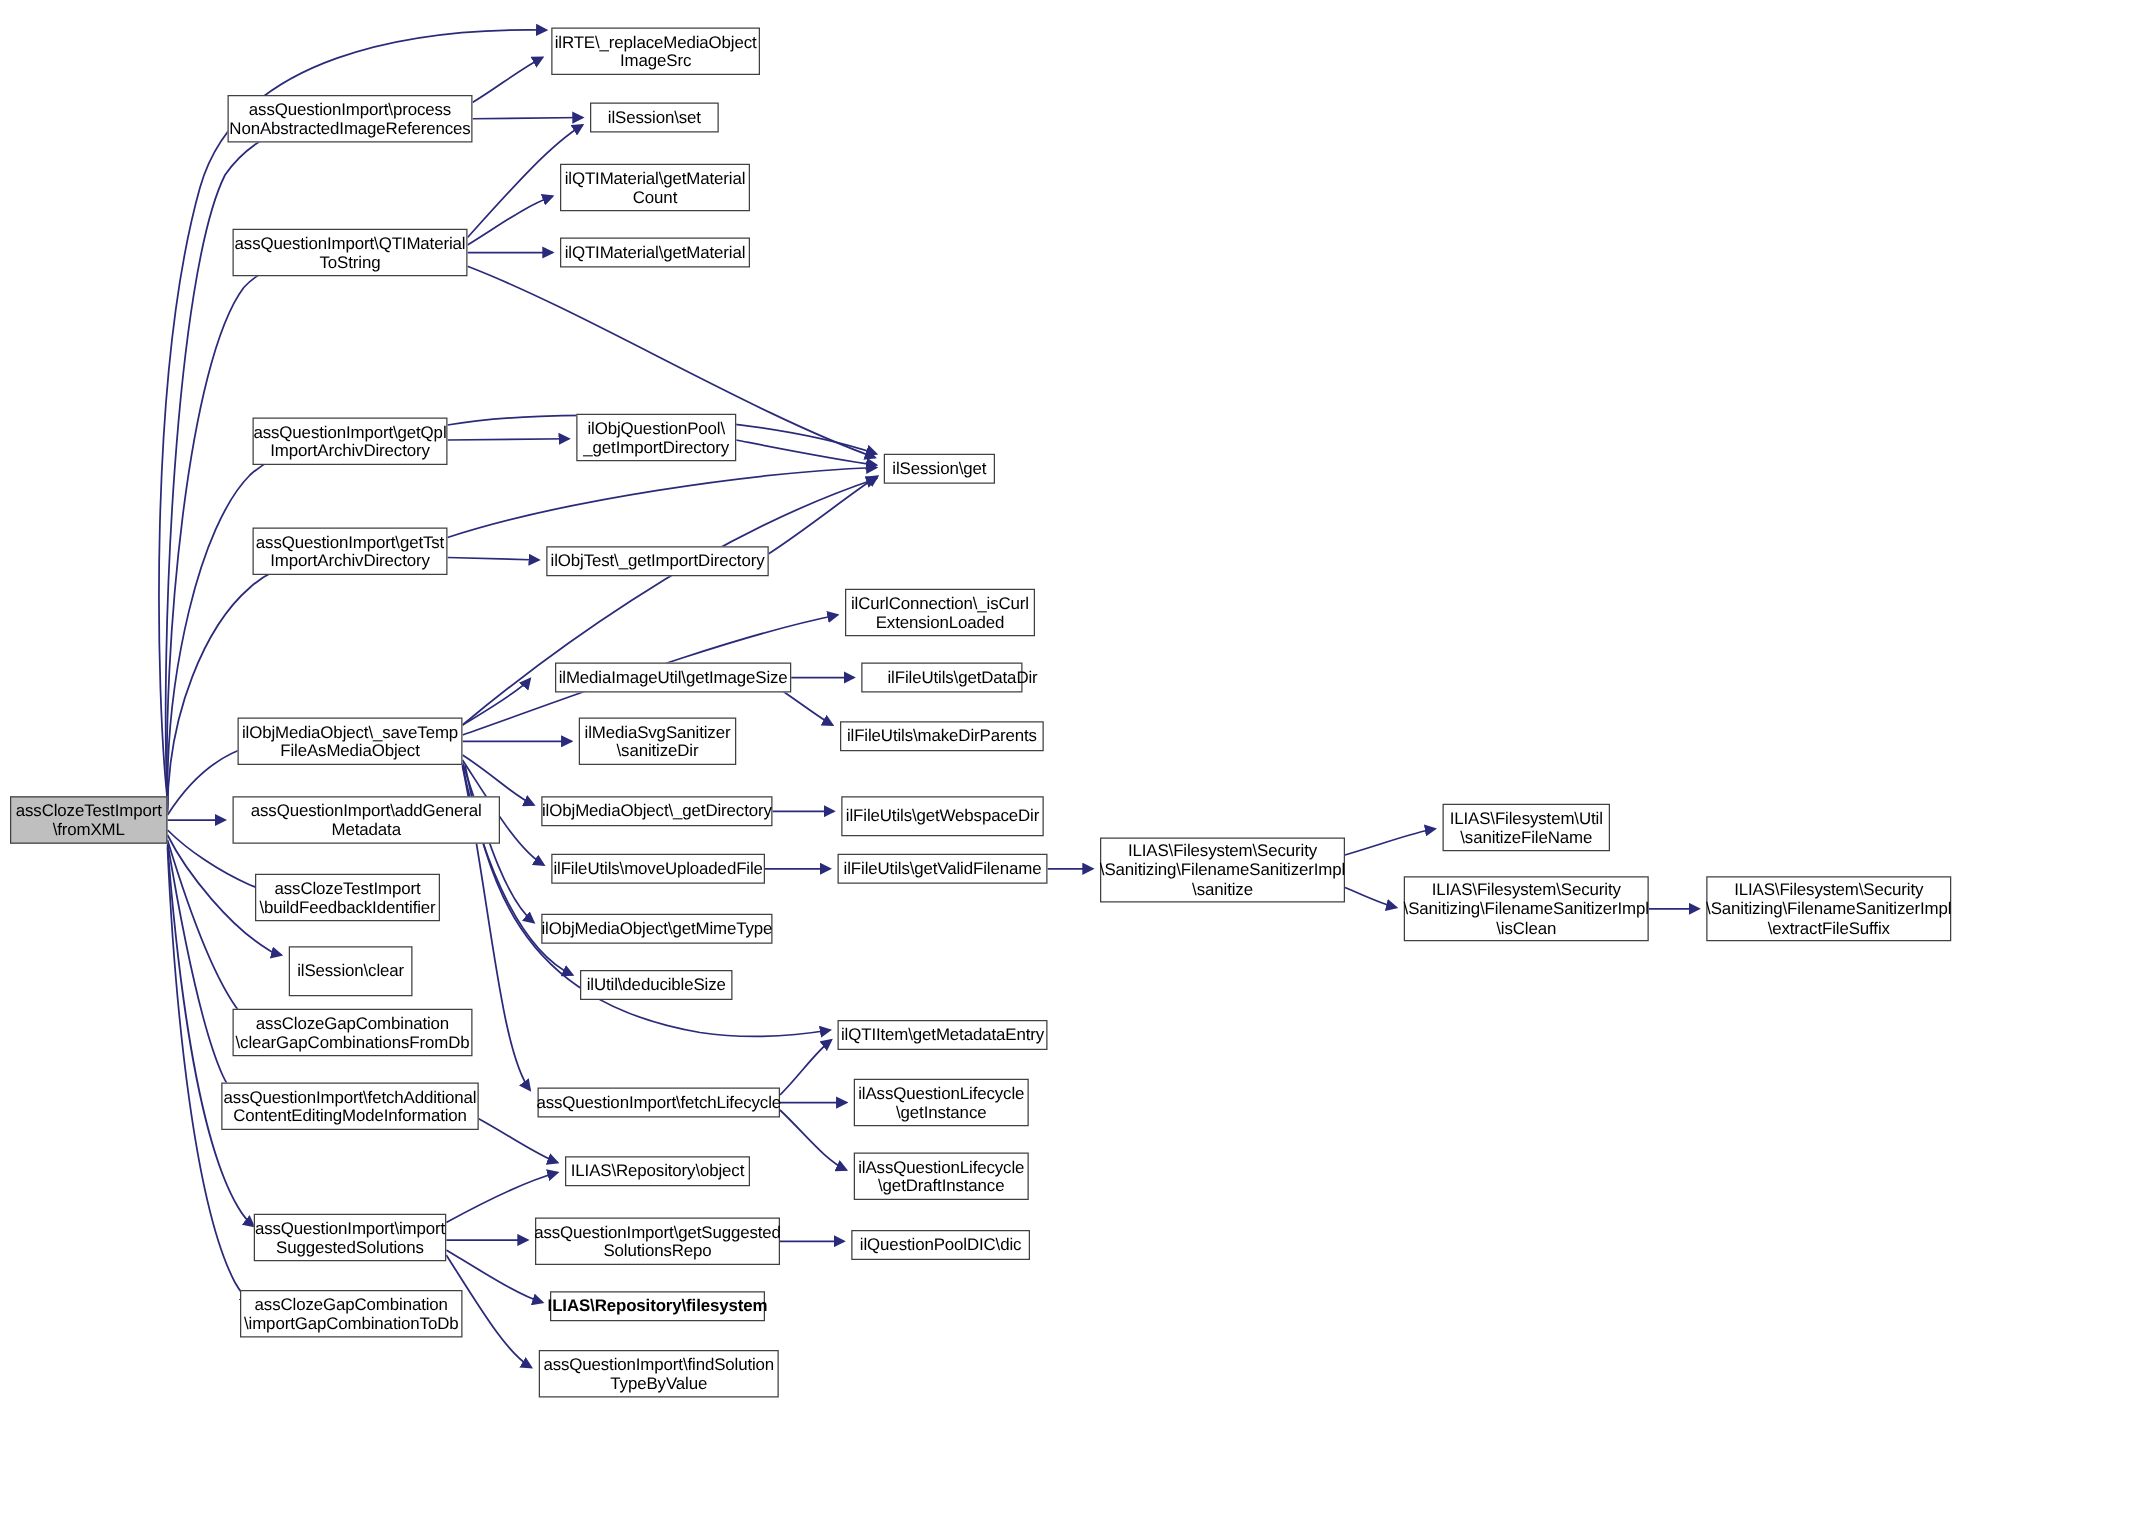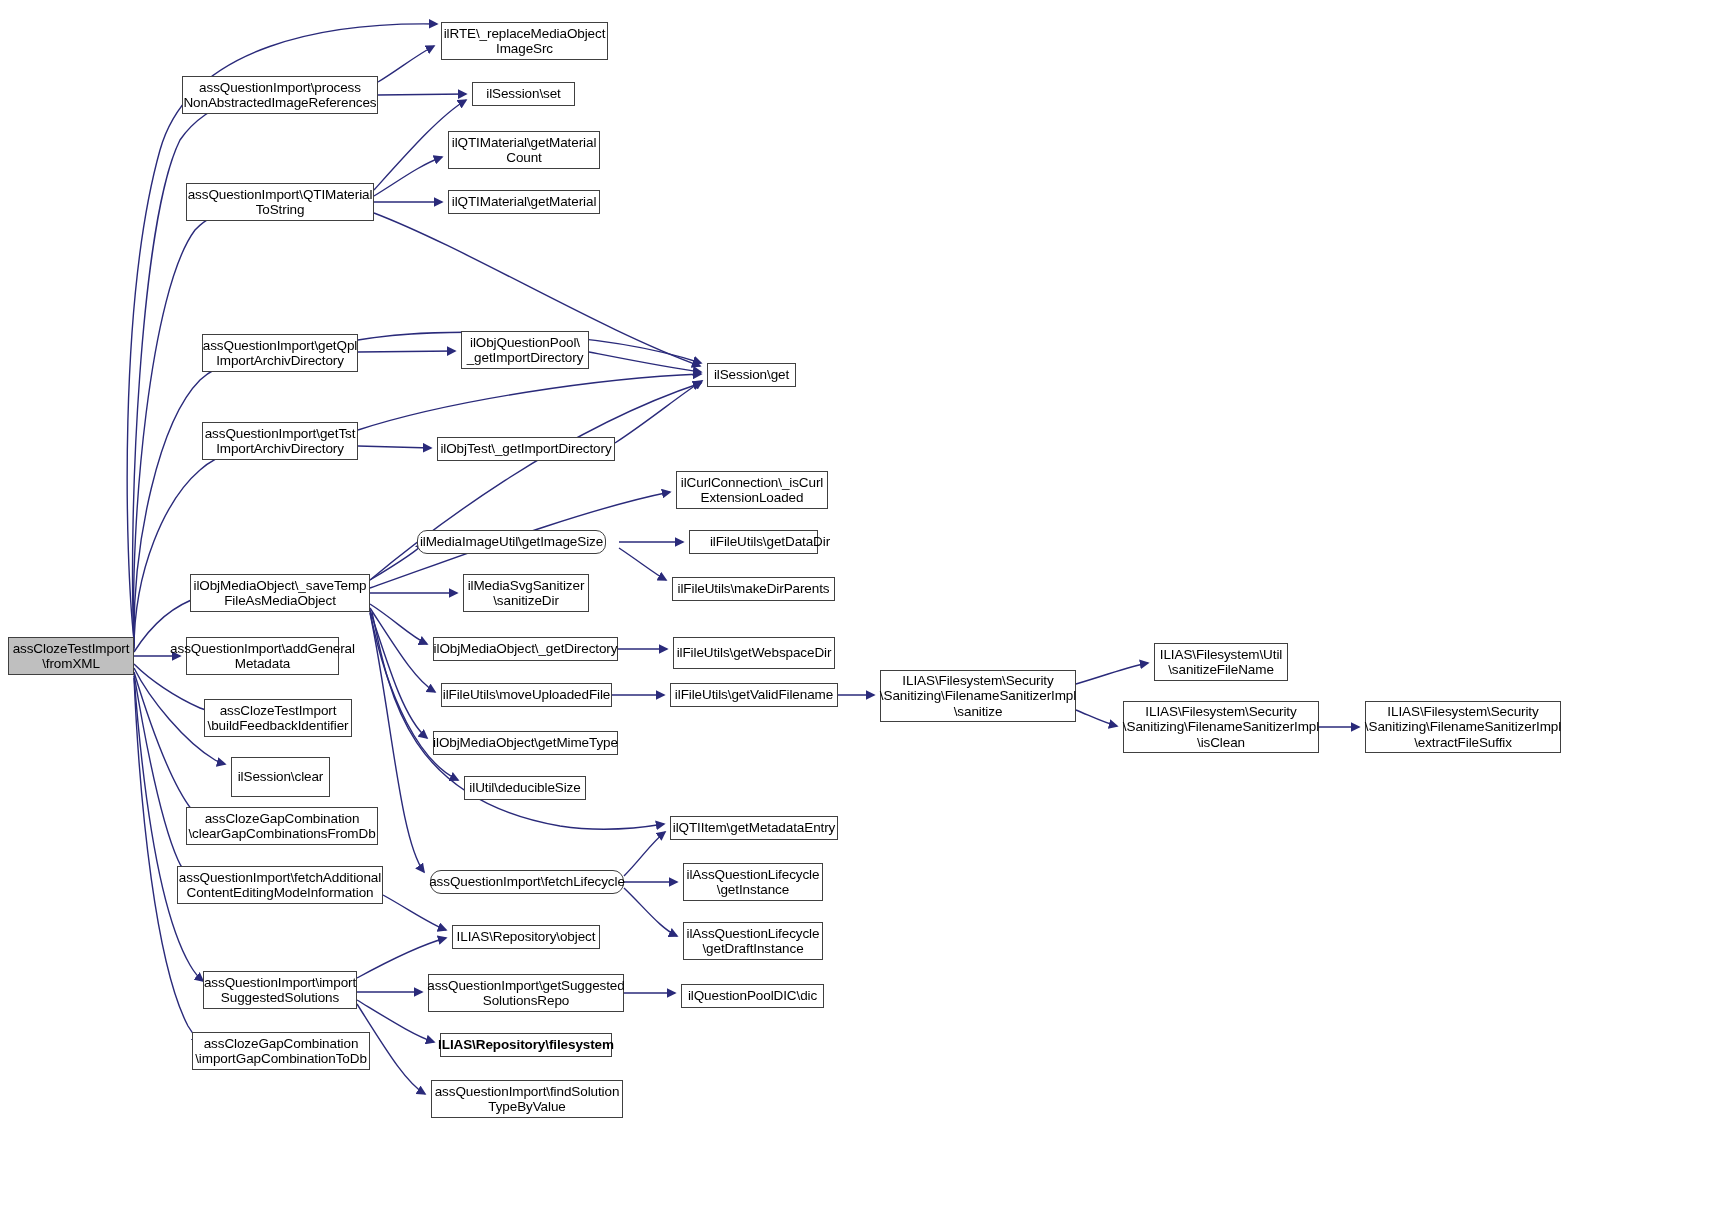--- a/index.html
+++ b/index.html
@@ -99,21 +99,21 @@
       <div class="node" style="left: 182px; top: 76px; width: 196px; height: 38px;">assQuestionImport\process
 NonAbstractedImageReferences</div>
       <div class="node" style="left: 186px; top: 183px; width: 188px; height: 38px;">assQuestionImport\QTIMaterial
 ToString</div>
       <div class="node" style="left: 202px; top: 334px; width: 156px; height: 38px;">assQuestionImport\getQpl
 ImportArchivDirectory</div>
       <div class="node" style="left: 202px; top: 422px; width: 156px; height: 38px;">assQuestionImport\getTst
 ImportArchivDirectory</div>
       <div class="node" style="left: 190px; top: 574px; width: 180px; height: 38px;">ilObjMediaObject\_saveTemp
 FileAsMediaObject</div>
-      <div class="node" style="left: 186px; top: 637px; width: 153px; height: 38px;">assQuestionImport\addGeneral
+      <div class="node" style="left: 186px; top: 637px; width: 214px; height: 38px;">assQuestionImport\addGeneral
 Metadata</div>
       <div class="node" style="left: 204px; top: 699px; width: 148px; height: 38px;">assClozeTestImport
 \buildFeedbackIdentifier</div>
       <div class="node" style="left: 231px; top: 757px; width: 99px; height: 40px;">ilSession\clear</div>
       <div class="node" style="left: 186px; top: 807px; width: 192px; height: 38px;">assClozeGapCombination
 \clearGapCombinationsFromDb</div>
       <div class="node" style="left: 177px; top: 866px; width: 206px; height: 38px;">assQuestionImport\fetchAdditional
 ContentEditingModeInformation</div>
       <div class="node" style="left: 203px; top: 971px; width: 154px; height: 38px;">assQuestionImport\import
 SuggestedSolutions</div>
@@ -124,21 +124,21 @@
       <div class="node" style="left: 472px; top: 82px; width: 103px; height: 24px;">ilSession\set</div>
       <div class="node" style="left: 448px; top: 131px; width: 152px; height: 38px;">ilQTIMaterial\getMaterial
 Count</div>
       <div class="node" style="left: 448px; top: 190px; width: 152px; height: 24px;">ilQTIMaterial\getMaterial</div>
       <div class="node" style="left: 461px; top: 331px; width: 128px; height: 38px;">ilObjQuestionPool\
 _getImportDirectory</div>
       <div class="node" style="left: 707px; top: 363px; width: 89px; height: 24px; text-align: right;">ilSession\get</div>
       <div class="node" style="left: 437px; top: 437px; width: 178px; height: 24px;">ilObjTest\_getImportDirectory</div>
       <div class="node" style="left: 676px; top: 471px; width: 152px; height: 38px;">ilCurlConnection\_isCurl
 ExtensionLoaded</div>
-      <div class="node" style="left: 417px; top: 530px; width: 189px; height: 24px; border-radius: 10px;">ilMediaImageUtil\getImageSize</div>
+      <div class="node" style="left: 444px; top: 530px; width: 189px; height: 24px;">ilMediaImageUtil\getImageSize</div>
       <div class="node" style="left: 689px; top: 530px; width: 129px; height: 24px; padding-left: 36px;">ilFileUtils\getDataDir</div>
       <div class="node" style="left: 463px; top: 574px; width: 126px; height: 38px;">ilMediaSvgSanitizer
 \sanitizeDir</div>
       <div class="node" style="left: 672px; top: 577px; width: 163px; height: 24px;">ilFileUtils\makeDirParents</div>
       <div class="node" style="left: 433px; top: 637px; width: 185px; height: 24px;">ilObjMediaObject\_getDirectory</div>
       <div class="node" style="left: 673px; top: 637px; width: 162px; height: 32px;">ilFileUtils\getWebspaceDir</div>
       <div class="node" style="left: 441px; top: 683px; width: 171px; height: 24px;">ilFileUtils\moveUploadedFile</div>
       <div class="node" style="left: 670px; top: 683px; width: 168px; height: 24px;">ilFileUtils\getValidFilename</div>
       <div class="node" style="left: 880px; top: 670px; width: 196px; height: 52px;">ILIAS\Filesystem\Security
 \Sanitizing\FilenameSanitizerImpl
@@ -147,21 +147,21 @@
 \sanitizeFileName</div>
       <div class="node" style="left: 1123px; top: 701px; width: 196px; height: 52px;">ILIAS\Filesystem\Security
 \Sanitizing\FilenameSanitizerImpl
 \isClean</div>
       <div class="node" style="left: 1365px; top: 701px; width: 196px; height: 52px;">ILIAS\Filesystem\Security
 \Sanitizing\FilenameSanitizerImpl
 \extractFileSuffix</div>
       <div class="node" style="left: 433px; top: 731px; width: 185px; height: 24px;">ilObjMediaObject\getMimeType</div>
       <div class="node" style="left: 464px; top: 776px; width: 122px; height: 24px;">ilUtil\deducibleSize</div>
       <div class="node" style="left: 670px; top: 816px; width: 168px; height: 24px;">ilQTIItem\getMetadataEntry</div>
-      <div class="node" style="left: 430px; top: 870px; width: 194px; height: 24px; border-radius: 11px;">assQuestionImport\fetchLifecycle</div>
+      <div class="node" style="left: 430px; top: 870px; width: 194px; height: 24px;">assQuestionImport\fetchLifecycle</div>
       <div class="node" style="left: 683px; top: 863px; width: 140px; height: 38px;">ilAssQuestionLifecycle
 \getInstance</div>
       <div class="node" style="left: 683px; top: 922px; width: 140px; height: 38px;">ilAssQuestionLifecycle
 \getDraftInstance</div>
       <div class="node" style="left: 452px; top: 925px; width: 148px; height: 24px;">ILIAS\Repository\object</div>
       <div class="node" style="left: 428px; top: 974px; width: 196px; height: 38px;">assQuestionImport\getSuggested
 SolutionsRepo</div>
       <div class="node" style="left: 681px; top: 984px; width: 143px; height: 24px;">ilQuestionPoolDIC\dic</div>
       <div class="node" style="left: 440px; top: 1033px; width: 172px; height: 24px; font-weight: bold;">ILIAS\Repository\filesystem</div>
       <div class="node" style="left: 431px; top: 1080px; width: 192px; height: 38px;">assQuestionImport\findSolution

